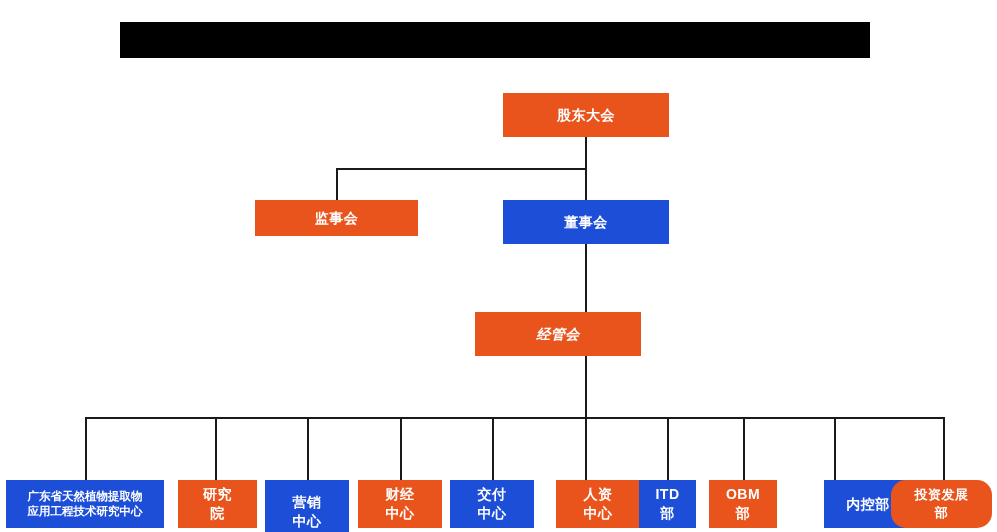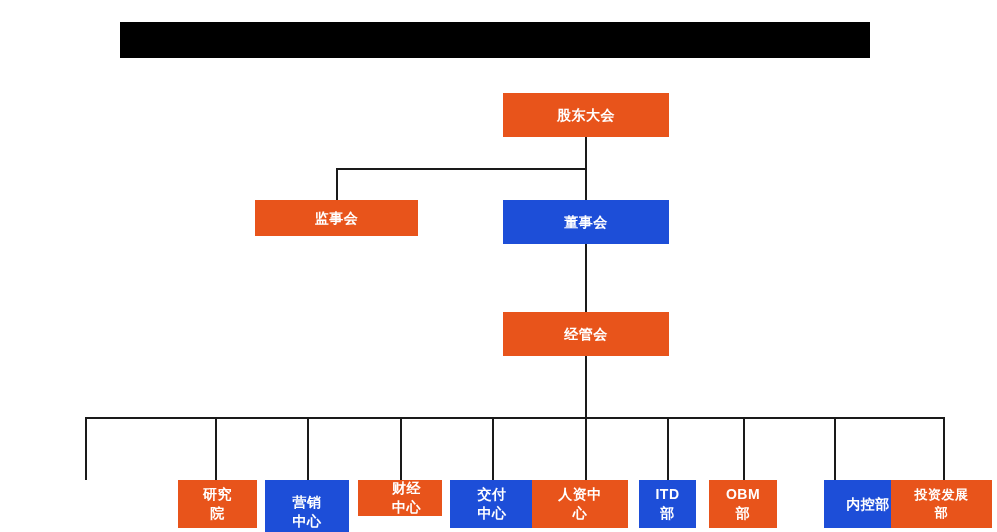--- a/index.html
+++ b/index.html
@@ -70,48 +70,49 @@
   <div class="conn conn-h" style="left:336px; top:168px; width:251px;"></div>
   <div class="conn conn-v" style="left:336px; top:168px; height:32px;"></div>
   <div class="conn conn-v" style="left:585px; top:168px; height:32px;"></div>
 
   <div class="node dark" style="left:255px; top:200px; width:163px; height:36px;">监事会</div>
 
   <div class="node light" style="left:503px; top:200px; width:166px; height:44px;">董事会</div>
 
   <div class="conn conn-v" style="left:585px; top:244px; height:68px;"></div>
 
-  <div class="node dark" style="left:503px; top:312px; width:166px; height:44px;">经管会</div>
+  <div class="node dark" style="left:475px; top:312px; width:166px; height:44px;font-style:italic;">经管会</div>
 
   <div class="conn conn-v" style="left:585px; top:356px; height:61px;"></div>
   <div class="conn conn-h" style="left:85px; top:417px; width:860px;"></div>
 
   <div class="conn conn-v" style="left:85px;  top:417px; height:63px;"></div>
   <div class="conn conn-v" style="left:215px; top:417px; height:63px;"></div>
   <div class="conn conn-v" style="left:307px; top:417px; height:63px;"></div>
   <div class="conn conn-v" style="left:400px; top:417px; height:63px;"></div>
   <div class="conn conn-v" style="left:492px; top:417px; height:63px;"></div>
   <div class="conn conn-v" style="left:585px; top:417px; height:63px;"></div>
   <div class="conn conn-v" style="left:667px; top:417px; height:63px;"></div>
   <div class="conn conn-v" style="left:743px; top:417px; height:63px;"></div>
   <div class="conn conn-v" style="left:834px; top:417px; height:63px;"></div>
   <div class="conn conn-v" style="left:943px; top:417px; height:63px;"></div>
 
+  <div class="node light tiny" style="left:6px; top:480px; width:158px; height:48px;">广东省天然植物提取物应用工程技术研究中心</div>
 
   <div class="node dark" style="left:178px; top:480px; width:79px; height:48px;">研究院</div>
 
   <div class="node light" style="left:265px; top:480px; width:84px; height:64px;">营销中心</div>
 
-  <div class="node dark" style="left:358px; top:480px; width:84px; height:36px;text-align:right;">财经中心</div>
+  <div class="node dark" style="left:358px; top:480px; width:84px; height:48px;">财经中心</div>
 
   <div class="node light" style="left:450px; top:480px; width:84px; height:48px;">交付中心</div>
 
-  <div class="node dark" style="left:532px; top:480px; width:96px; height:48px;">人资中心</div>
+  <div class="node dark" style="left:556px; top:480px; width:84px; height:48px;">人资中心</div>
 
   <div class="node light" style="left:639px; top:480px; width:57px; height:48px;">ITD部</div>
 
   <div class="node dark" style="left:709px; top:480px; width:68px; height:48px;">OBM部</div>
 
   <div class="node light" style="left:824px; top:480px; width:88px; height:48px;">内控部</div>
 
-  <div class="node dark small" style="left:891px; top:480px; width:101px; height:48px;">投资发展部</div>
+  <div class="node dark small" style="left:891px; top:480px; width:101px; height:48px;border-radius:15px;">投资发展部</div>
 
 </div>
 
 </body></html>

